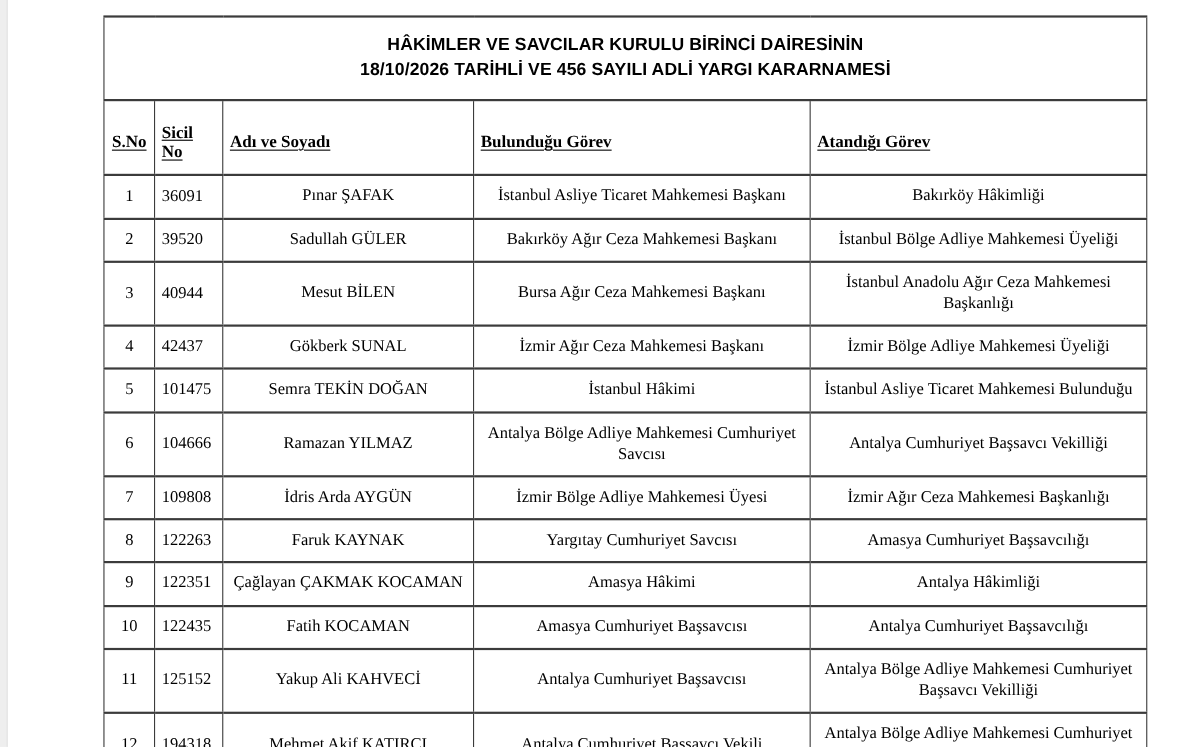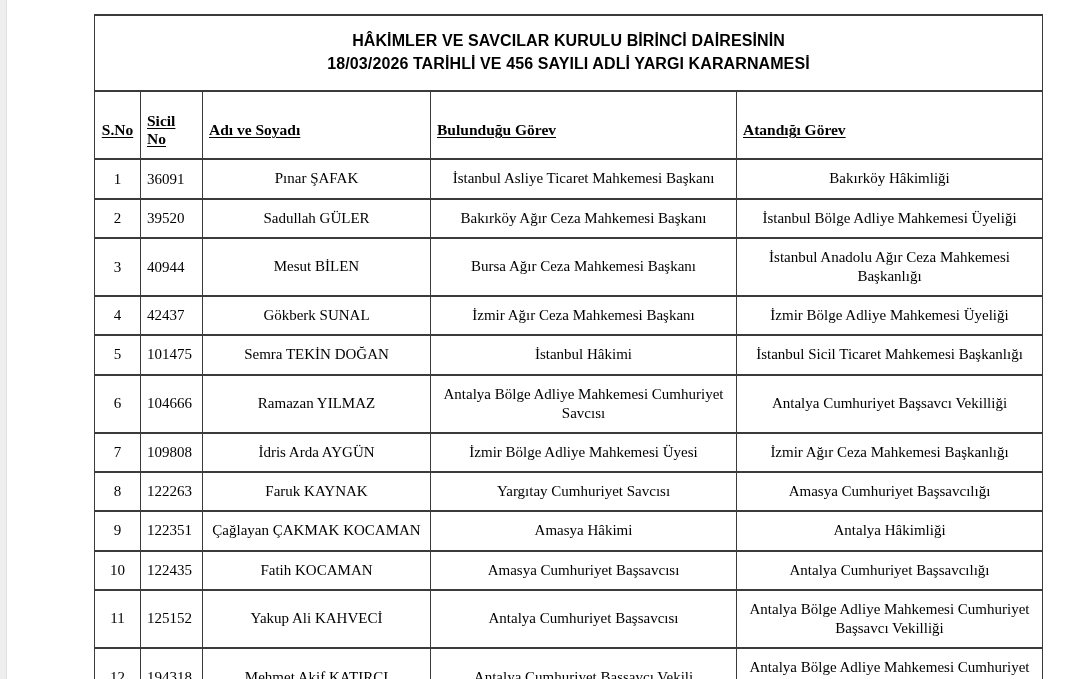--- a/index.html
+++ b/index.html
@@ -100,21 +100,21 @@
     <col class="w-sno">
     <col class="w-sicil">
     <col class="w-name">
     <col class="w-cur">
     <col class="w-new">
   </colgroup>
   <tbody id="table-body">
     <tr>
       <td class="title-cell" colspan="5">
         <span class="title-line">HÂKİMLER VE SAVCILAR KURULU BİRİNCİ DAİRESİNİN</span>
-        <span class="title-line">18/03/2026 TARİHLİ VE 456 SAYILI ADLİ YARGI KARARNAMESİ</span>
+        <span class="title-line">18/10/2026 TARİHLİ VE 456 SAYILI ADLİ YARGI KARARNAMESİ</span>
       </td>
     </tr>
     <tr>
       <td class="hdr hdr-sno"><span>S.No</span></td>
       <td class="hdr hdr-left"><span>Sicil No</span></td>
       <td class="hdr hdr-left"><span>Adı ve Soyadı</span></td>
       <td class="hdr hdr-left"><span>Bulunduğu Görev</span></td>
       <td class="hdr hdr-left"><span>Atandığı Görev</span></td>
     </tr>
   <tr>
@@ -143,21 +143,21 @@
         <td class="c-sicil">42437</td>
         <td class="c-text">Gökberk SUNAL</td>
         <td class="c-text">İzmir Ağır Ceza Mahkemesi Başkanı</td>
         <td class="c-text">İzmir Bölge Adliye Mahkemesi Üyeliği</td>
       </tr>
       <tr>
         <td class="c-sno">5</td>
         <td class="c-sicil">101475</td>
         <td class="c-text">Semra TEKİN DOĞAN</td>
         <td class="c-text">İstanbul Hâkimi</td>
-        <td class="c-text">İstanbul Sicil Ticaret Mahkemesi Başkanlığı</td>
+        <td class="c-text">İstanbul Asliye Ticaret Mahkemesi Bulunduğu</td>
       </tr>
       <tr>
         <td class="c-sno">6</td>
         <td class="c-sicil">104666</td>
         <td class="c-text">Ramazan YILMAZ</td>
         <td class="c-text">Antalya Bölge Adliye Mahkemesi Cumhuriyet Savcısı</td>
         <td class="c-text">Antalya Cumhuriyet Başsavcı Vekilliği</td>
       </tr>
       <tr>
         <td class="c-sno">7</td>

